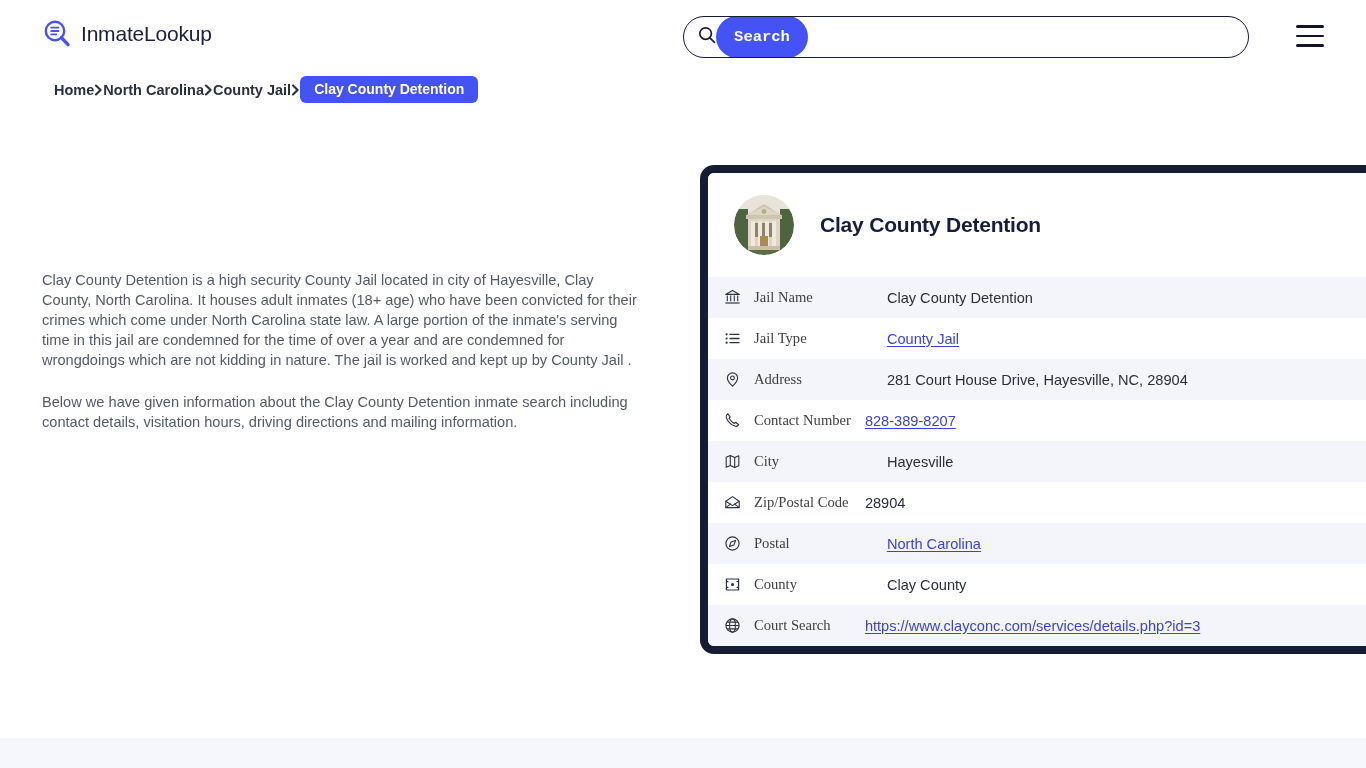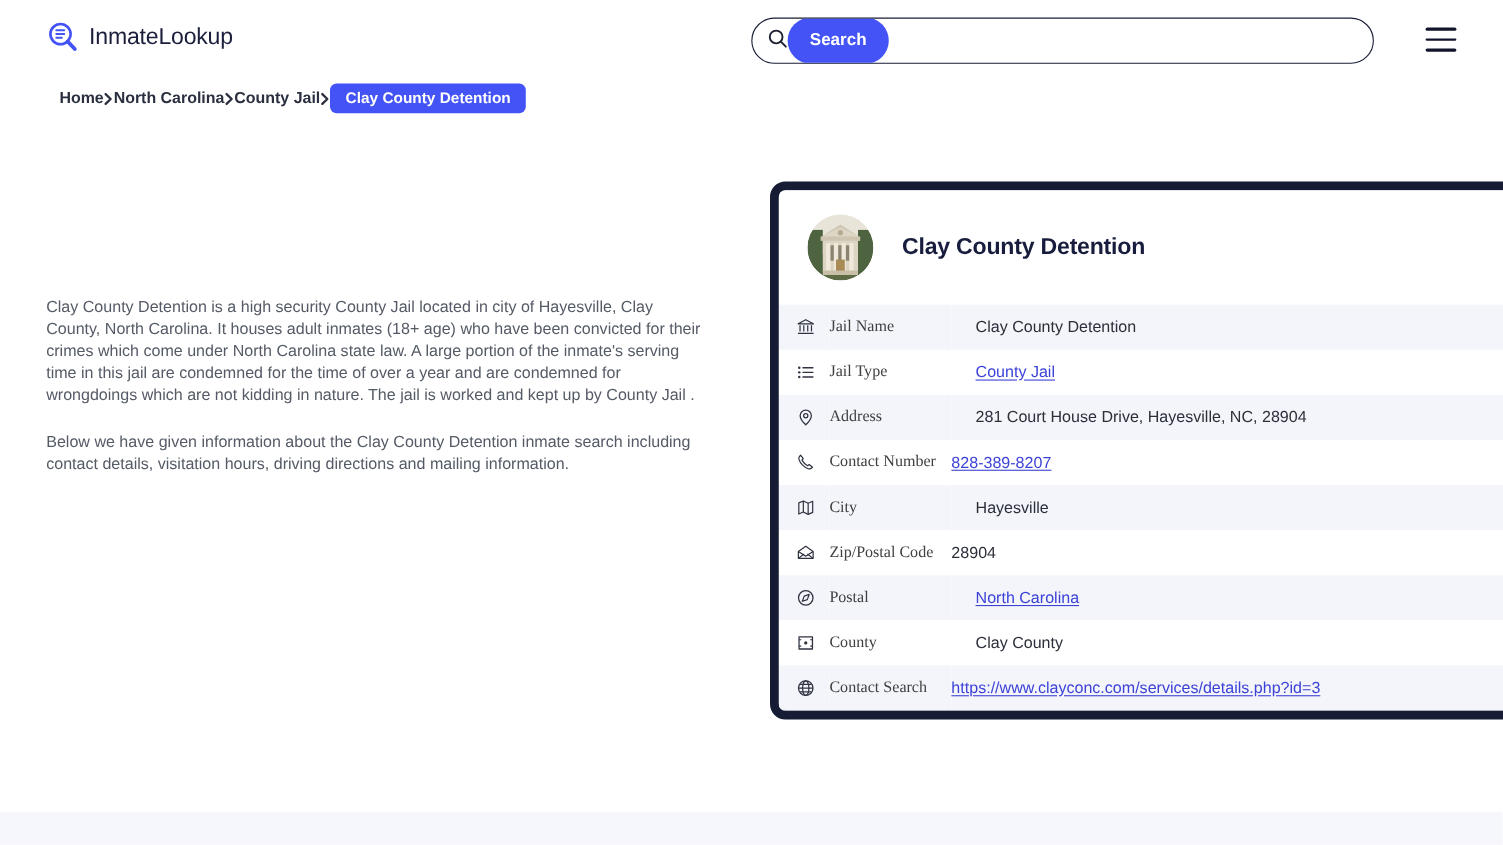--- a/index.html
+++ b/index.html
@@ -57,21 +57,21 @@
   .search-btn {
     flex: 0 0 auto;
     width: 92px; height: 42px;
     background: #4353f5;
     color: #ffffff;
     border: 0;
     font-size: 15.5px;
     font-weight: 700;
     border-radius: 21px;
     cursor: pointer;
-    font-family: Liberation Sans, sans-serif;
+    font-family: Liberation Mono, monospace;
   }
 
   .hamburger {
     position: absolute;
     right: 42px; top: 25px;
     width: 28px; height: 22px;
     display: flex; flex-direction: column; justify-content: space-between;
     cursor: pointer;
   }
   .hamburger span {
@@ -392,20 +392,20 @@
       <tr>
         <td class="c-ico">
           <svg viewBox="0 0 17 17">
               <circle cx="8.5" cy="8.5" r="6.6" fill="none" stroke="#2f3340" stroke-width="1.15"></circle>
               <ellipse cx="8.5" cy="8.5" rx="2.9" ry="6.6" fill="none" stroke="#2f3340" stroke-width="1.1"></ellipse>
               <line x1="2" y1="8.5" x2="15" y2="8.5" stroke="#2f3340" stroke-width="1.1"></line>
               <line x1="3.1" y1="5.1" x2="13.9" y2="5.1" stroke="#2f3340" stroke-width="1.1"></line>
               <line x1="3.1" y1="11.9" x2="13.9" y2="11.9" stroke="#2f3340" stroke-width="1.1"></line>
             </svg>
         </td>
-        <td class="c-label">Contact Search</td>
+        <td class="c-label">Court Search</td>
         <td class="c-val tight"><a href="#">https://www.clayconc.com/services/details.php?id=3</a></td>
       </tr>
     </tbody>
   </table>
 </div>
 
 <div class="footer-band"></div>
 
 </body></html>

